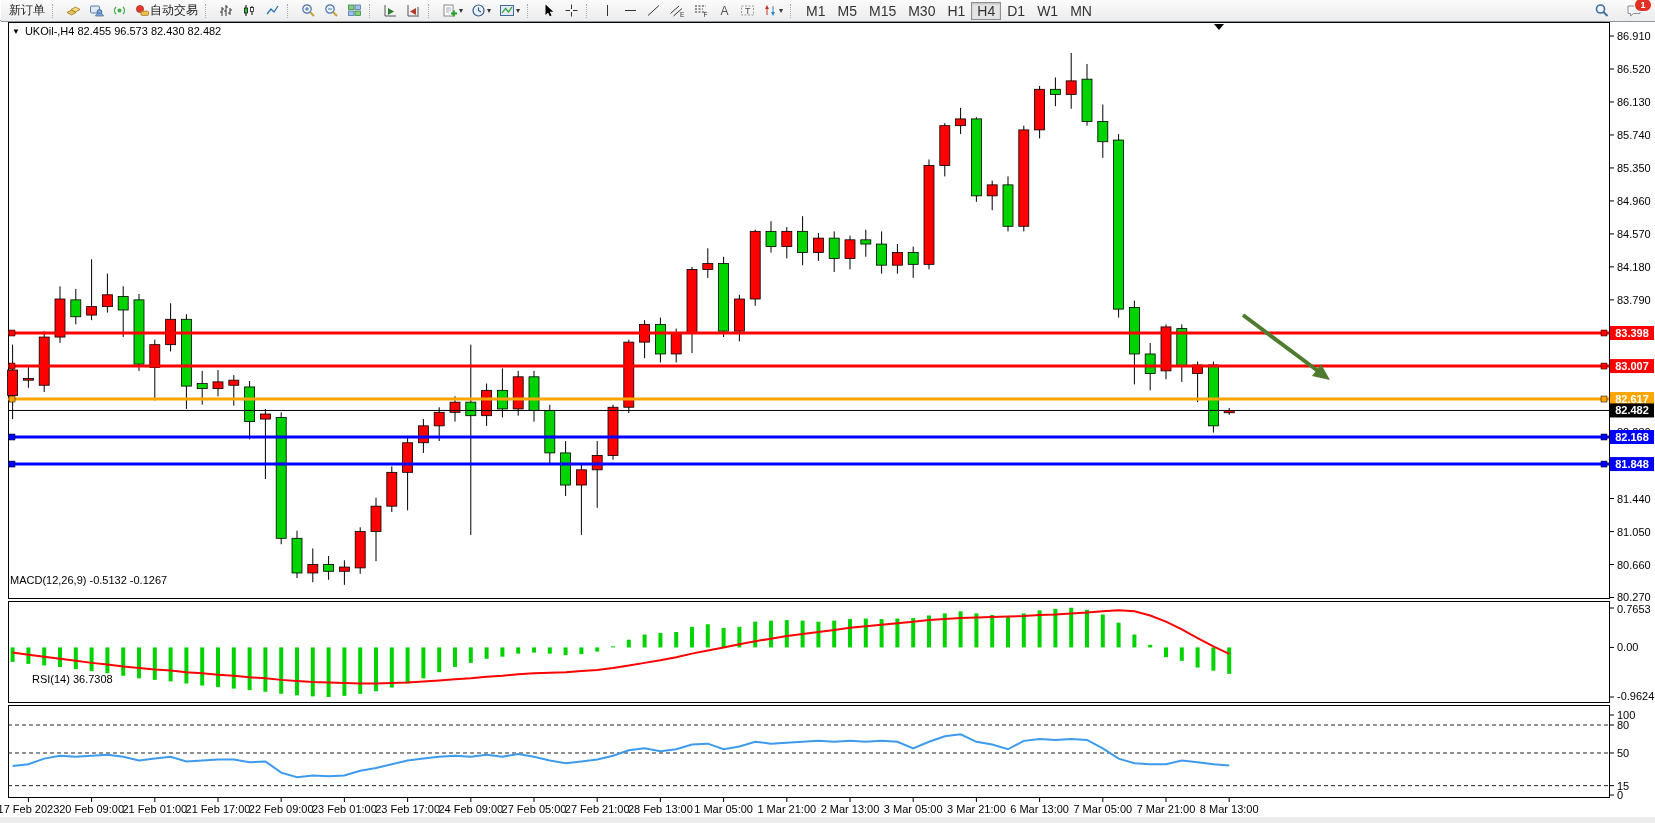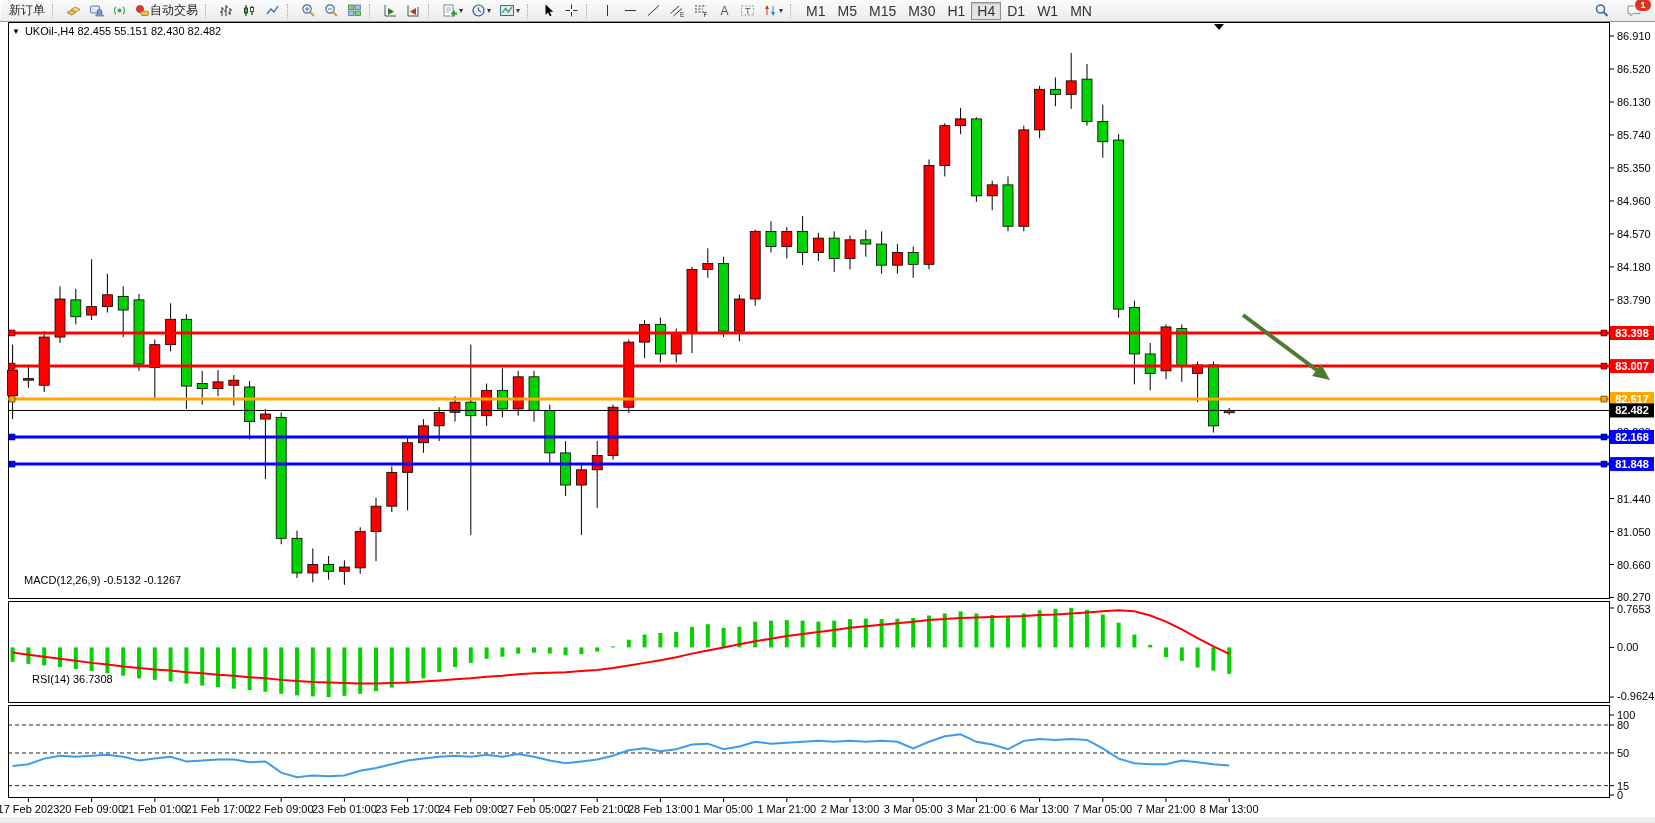--- a/index.html
+++ b/index.html
@@ -28,21 +28,21 @@
   .badge{
     position:absolute;top:-4px;right:-7px;background:#e03224;color:#fff;
     border-radius:7px;min-width:12px;height:12px;font-size:9px;font-weight:bold;
     display:flex;align-items:center;justify-content:center;padding:0 2px;
     border:1px solid #fff;
   }
   
   .overlay{position:absolute;z-index:5;font-size:11px;color:#000;}
   #title-line{top:25px;left:12px;display:flex;align-items:center;gap:5px;}
   #title-line .tri{font-size:8px;color:#000;}
-  #macd-label{top:574px;left:24px;}
+  #macd-label{top:574px;left:10px;}
   #rsi-label{top:673px;left:32px;}
   svg#chart{position:absolute;top:0;left:0;z-index:1;
     font-family:"Liberation Sans","DejaVu Sans",sans-serif;}
 </style>
 </head>
 <body>
 
 <div class="toolbar">
   <div class="tbtn">
     <span>新订单</span>
@@ -843,16 +843,16 @@
       <line x1="1166.0000000000002" y1="797" x2="1166.0000000000002" y2="802" stroke="#000"></line>
       <text x="1166.0000000000002" y="813" font-size="11" fill="#000000" text-anchor="middle">7 Mar 21:00</text>
       <line x1="1229.2" y1="797" x2="1229.2" y2="802" stroke="#000"></line>
       <text x="1229.2" y="813" font-size="11" fill="#000000" text-anchor="middle">8 Mar 13:00</text>
     </g>
     <rect x="0" y="817" width="1655" height="6" fill="#ededed"></rect>
   </svg>
 
 <div class="overlay" id="title-line">
   <span class="tri">▼</span>
-  <span>UKOil-,H4  82.455 55.151 82.430 82.482</span>
+  <span>UKOil-,H4  82.455 96.573 82.430 82.482</span>
 </div>
 <div class="overlay" id="macd-label">MACD(12,26,9) -0.5132 -0.1267</div>
 <div class="overlay" id="rsi-label">RSI(14) 36.7308</div>
 
 </body></html>

